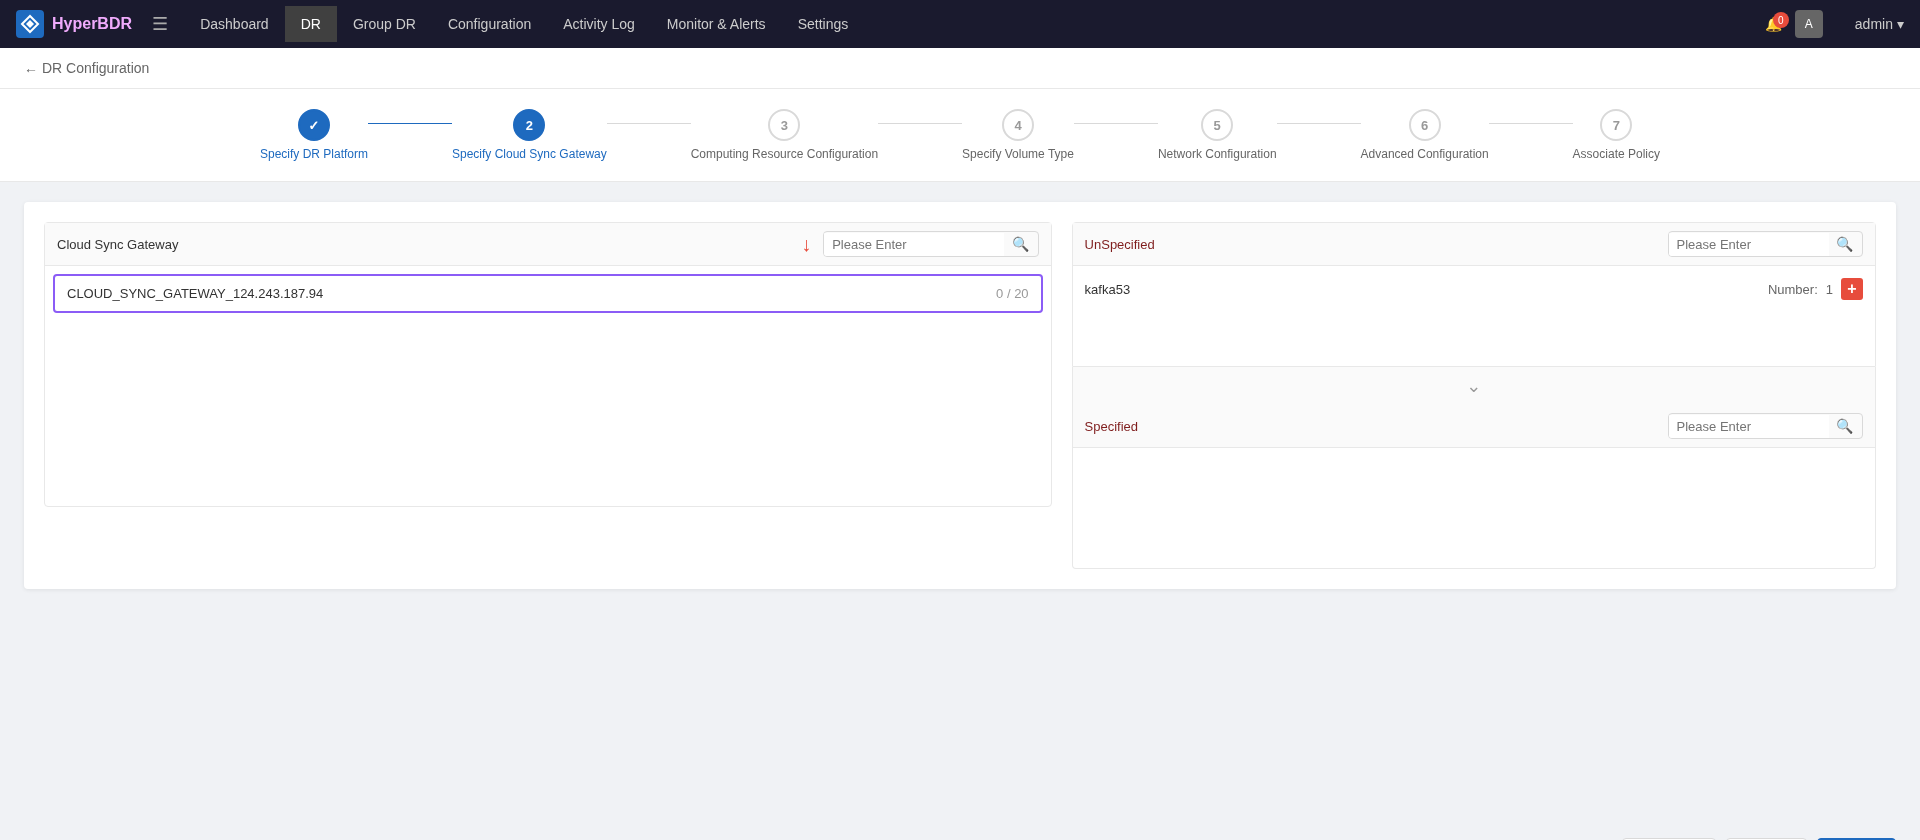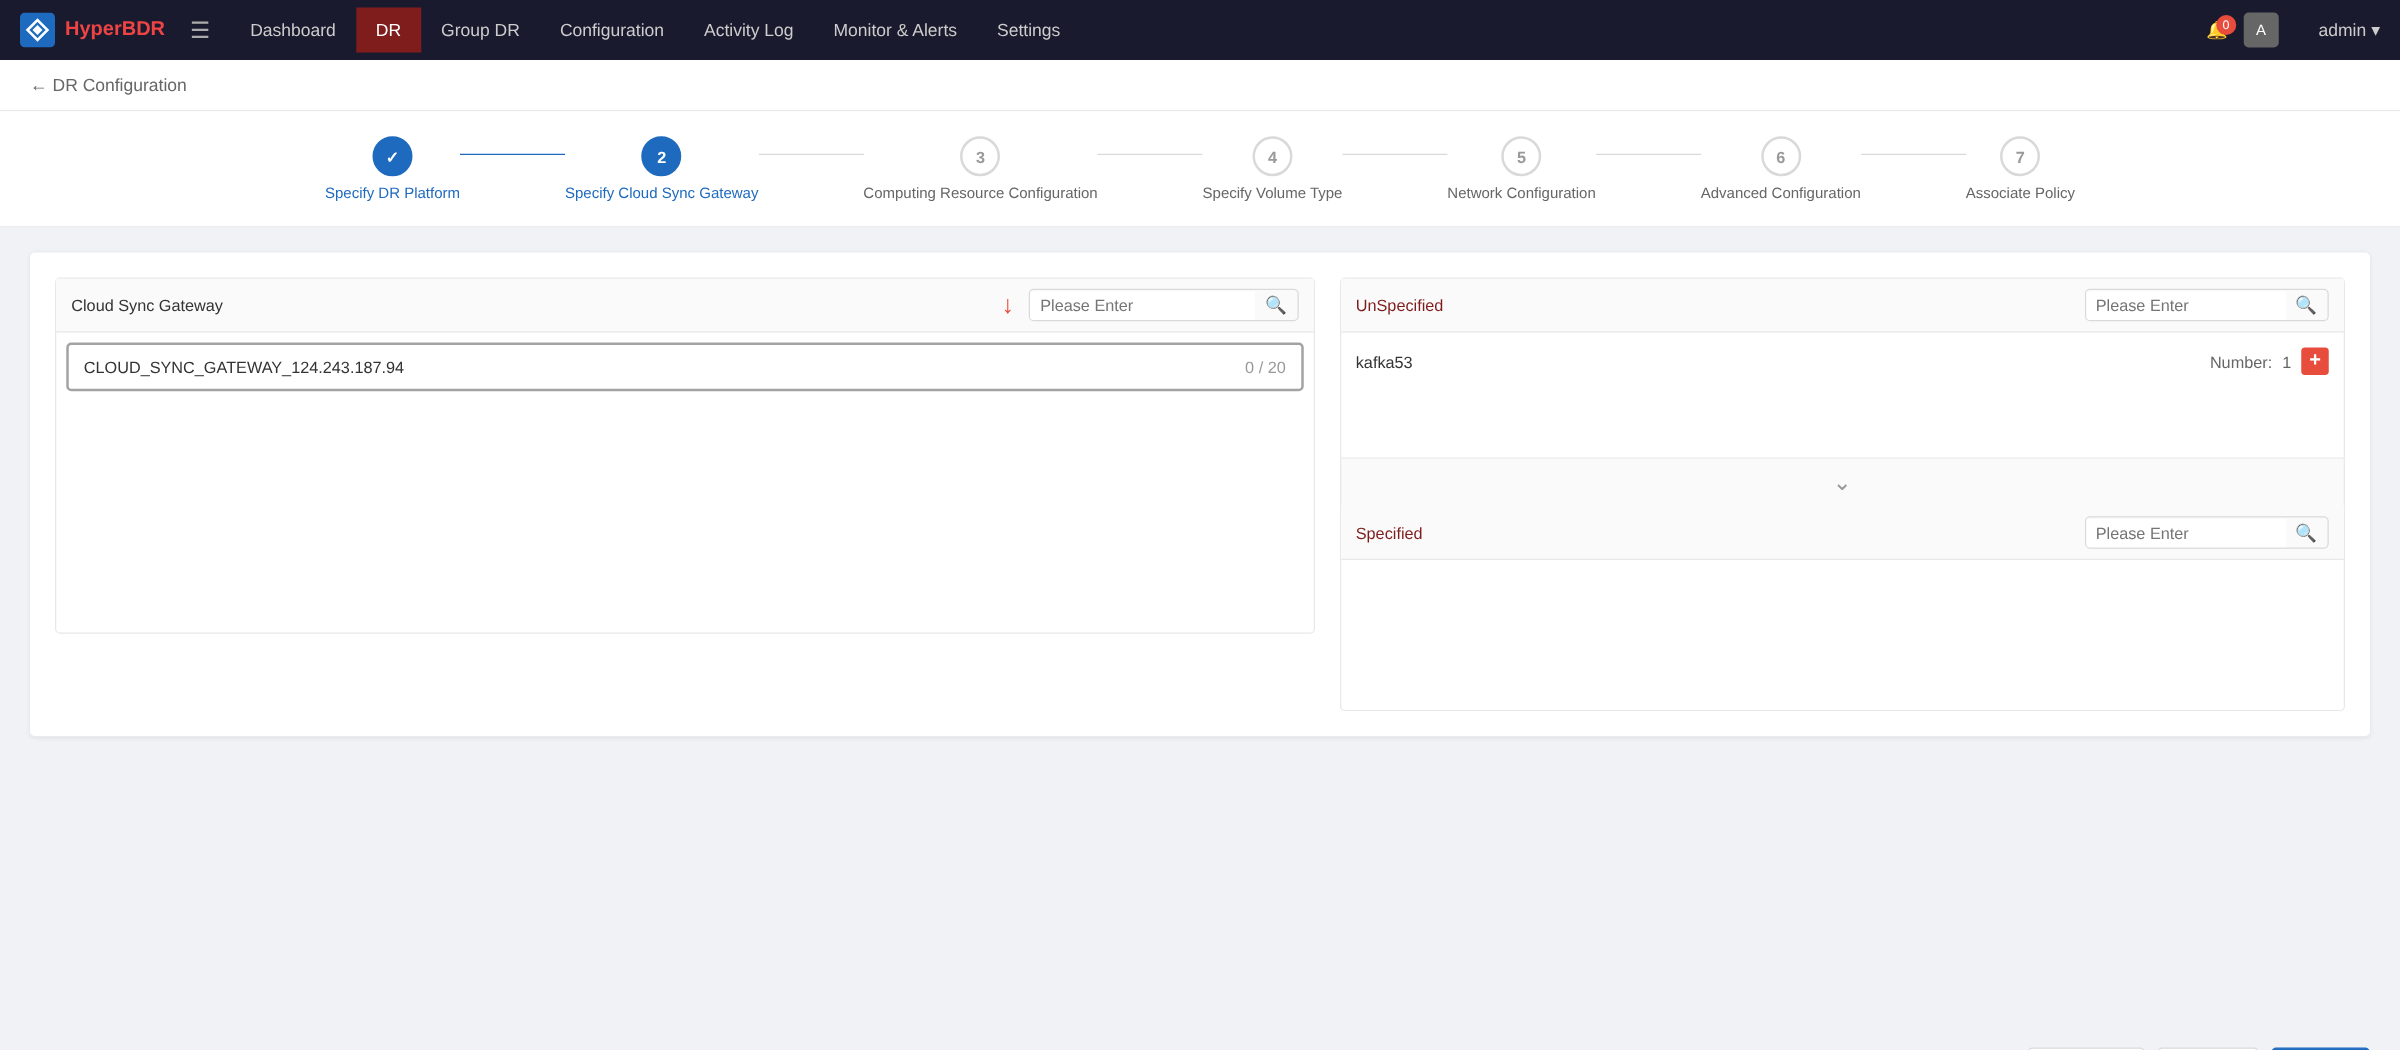--- a/index.html
+++ b/index.html
@@ -8,29 +8,29 @@
     
     .topnav {
       background: #1a1a2e;
       height: 48px;
       display: flex;
       align-items: center;
       padding: 0 16px;
       gap: 0;
     }
     .topnav-logo {
-      display: flex; align-items: center; gap: 8px; color: #ef4444; font-weight: 700; font-size: 16px; margin-right: 20px;
+      display: flex; align-items: center; gap: 8px; color: #f0abfc; font-weight: 700; font-size: 16px; margin-right: 20px;
     }
     .topnav-logo-icon { width: 28px; height: 28px; }
     .topnav-hamburger { color: #aaa; font-size: 18px; cursor: pointer; margin-right: 16px; }
     .topnav-links { display: flex; align-items: center; gap: 0; flex: 1; }
     .topnav-link {
       color: #ccc; padding: 16px 16px; height: 36px; display: flex; align-items: center; cursor: pointer; font-size: 14px; text-decoration: none;
     }
-    .topnav-link.active { background: #7f1d1d; color: #fff; }
+    .topnav-link.active { background: #404040; color: #fff; }
     .topnav-right { display: flex; align-items: center; gap: 12px; color: #ccc; }
     .bell-icon { position: relative; cursor: pointer; }
     .badge {
       position: absolute; top: -4px; right: -6px; background: #e74c3c; color: #fff; border-radius: 50%; width: 16px; height: 16px; font-size: 10px; display: flex; align-items: center; justify-content: center;
     }
     .avatar-box { width: 28px; height: 28px; background: #666; border-radius: 4px; display: flex; align-items: center; justify-content: center; color: #fff; font-size: 12px; }
     .admin-label { color: #ccc; font-size: 14px; cursor: pointer; display: flex; align-items: center; gap: 4px; margin-left: 20px; }
 
     
     .breadcrumb-bar {
@@ -83,21 +83,21 @@
       display: flex; align-items: center; border: 1px solid #d9d9d9; border-radius: 4px; overflow: hidden;
     }
     .panel-search input {
       border: none; outline: none; padding: 4px 8px; font-size: 13px; width: 180px; color: #999;
     }
     .panel-search-icon { padding: 4px 8px; color: #999; }
     .panel-body { padding: 8px; min-height: 240px; }
 
     
     .gateway-item {
-      border: 2px solid #a3a3a3; border-radius: 4px; padding: 10px 12px; display: flex; justify-content: space-between; background: #fff; cursor: pointer;
+      border: 2px solid #8b5cf6; border-radius: 4px; padding: 10px 12px; display: flex; justify-content: space-between; background: #fff; cursor: pointer;
     }
     .gateway-item-label { font-size: 13px; color: #333; }
     .gateway-item-count { font-size: 13px; color: #999; }
 
     
     .right-col { flex: 1; display: flex; flex-direction: column; gap: 0; }
     .right-panel-top { border: 1px solid #e8e8e8; border-radius: 4px 4px 0 0; }
     .right-panel-divider { display: flex; align-items: center; justify-content: center; padding: 8px; background: #fafafa; border-left: 1px solid #e8e8e8; border-right: 1px solid #e8e8e8; }
     .right-panel-bottom { border: 1px solid #e8e8e8; border-radius: 0 0 4px 4px; border-top: none; }
 

